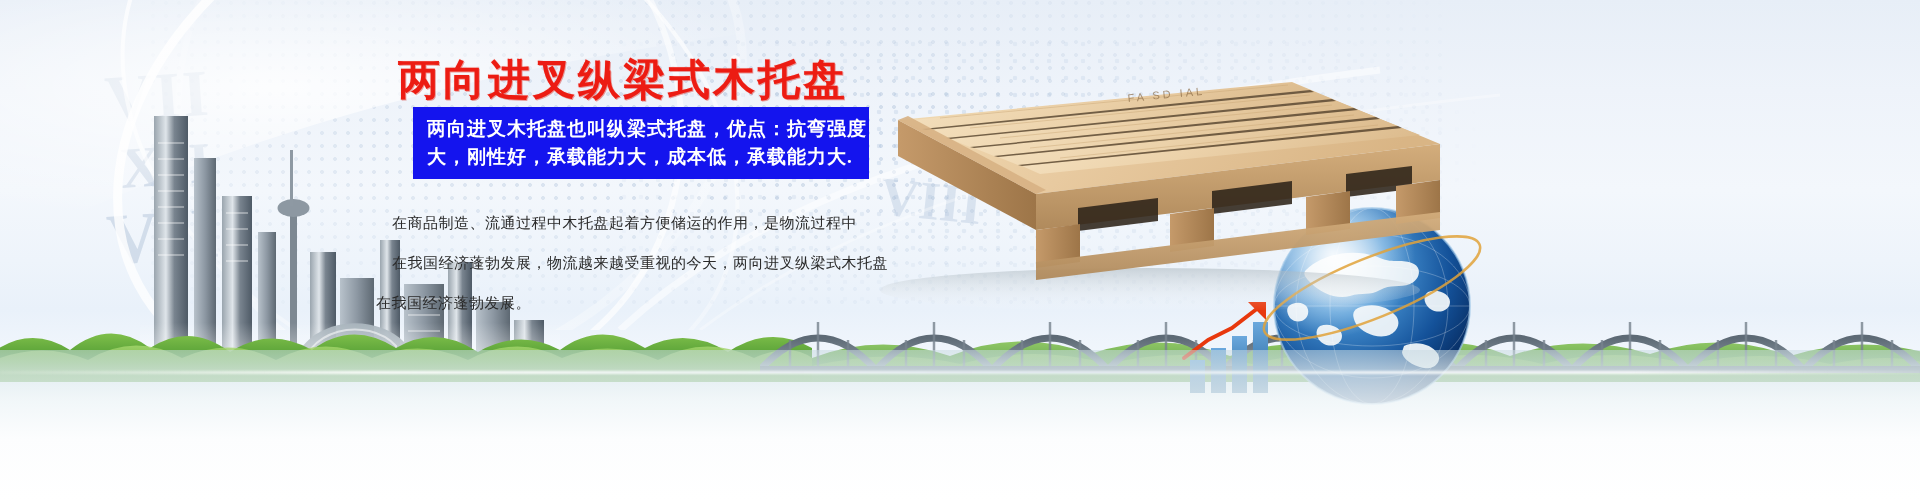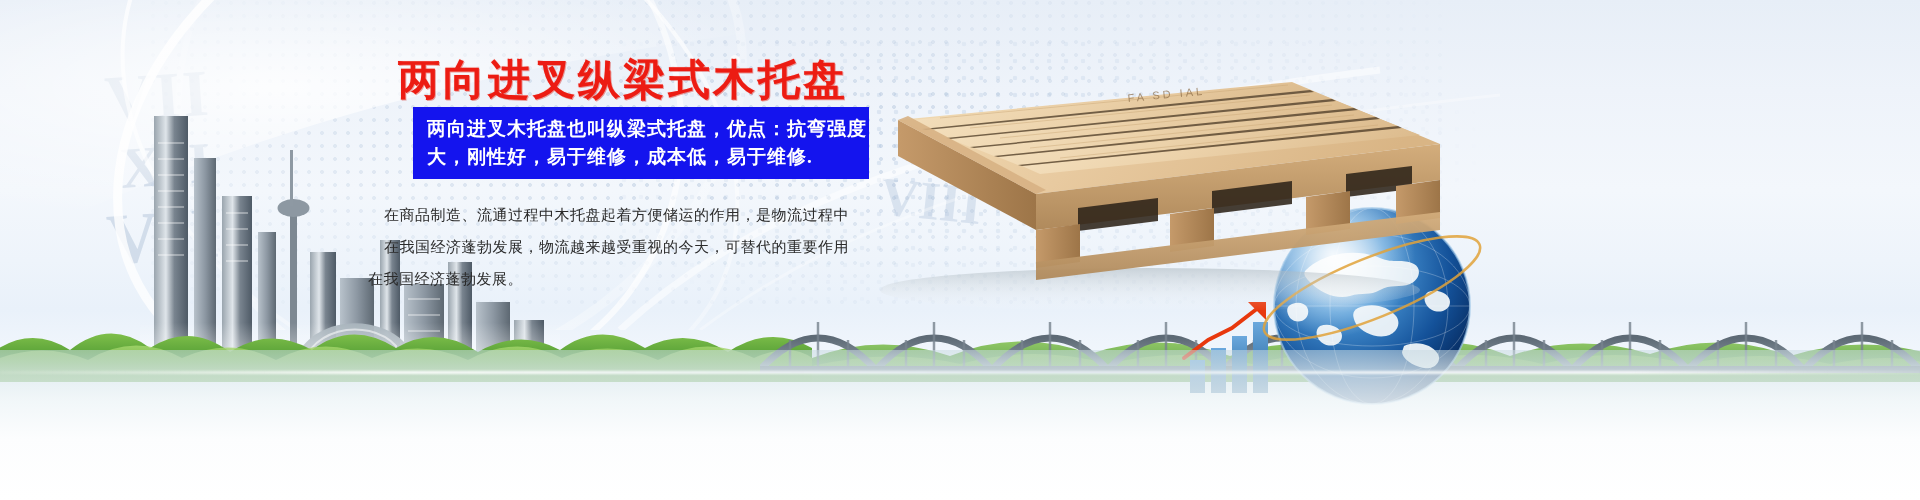--- a/index.html
+++ b/index.html
@@ -139,21 +139,21 @@
     position: absolute;
     left: 364px;
     top: 197px;
     width: 500px;
     color: #2a2a2a;
     font-family: "Liberation Serif", "DejaVu Serif", serif;
     font-size: 15px;
     line-height: 28px;
     letter-spacing: 0.5px;
   }
-  .body-copy p { margin: 4px; white-space: nowrap; }
+  .body-copy p { margin: 12px; white-space: nowrap; }
   .body-copy p.indent { text-indent: 16px; }
 
   
   .pallet {
     position: absolute;
     left: 840px;
     top: 58px;
     width: 620px;
     height: 260px;
   }
@@ -483,22 +483,22 @@
     <polygon points="58,62 68,58 206,132 196,136" fill="#d7b184" opacity="0.9"></polygon>
   </svg>
 
   <div class="layer water"></div>
   <div class="layer waterline"></div>
 
   <div class="headline">两向进叉纵梁式木托盘</div>
 
   <div class="bluebox">
     <p>两向进叉木托盘也叫纵梁式托盘，优点：抗弯强度</p>
-    <p>大，刚性好，易于维修，成本低，易于维修.</p>
+    <p>大，刚性好，承载能力大，成本低，承载能力大.</p>
   </div>
 
   <div class="body-copy">
     <p class="indent">在商品制造、流通过程中木托盘起着方便储运的作用，是物流过程中</p>
-    <p class="indent">在我国经济蓬勃发展，物流越来越受重视的今天，可替代的重要作用</p>
+    <p class="indent">在我国经济蓬勃发展，物流越来越受重视的今天，两向进叉纵梁式木托盘</p>
     <p>在我国经济蓬勃发展。</p>
   </div>
 
 </div>
 
 </body></html>

